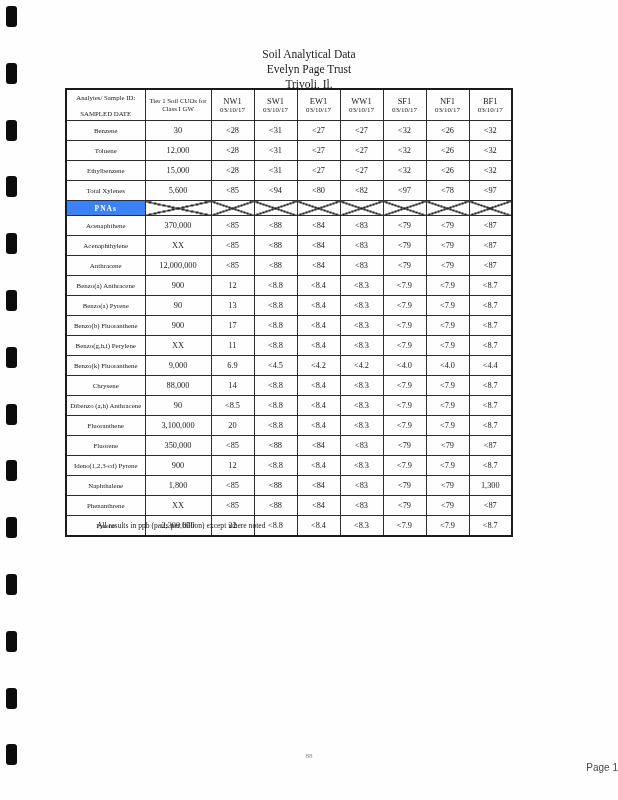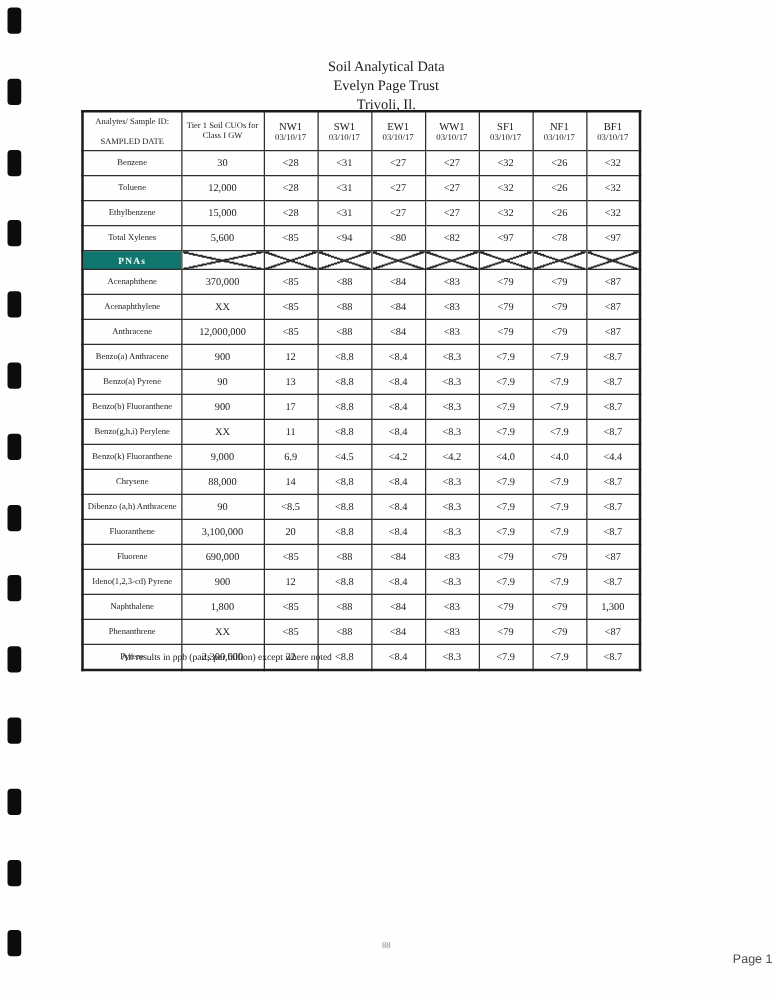--- a/index.html
+++ b/index.html
@@ -58,21 +58,21 @@
   }
   th.h-analytes .bottom { margin-top: 9px; }
   th.h-objective { font-size: 6.8px; font-weight: normal; line-height: 8.5px; }
   th.h-sample { font-weight: normal; margin-top: 20px; }
   th.h-sample .s-name { font-size: 8.5px; }
   th.h-sample .s-date { font-size: 7px; text-align: center; }
   td.analyte { font-size: 6.9px; height: 17px; line-height: 8px; }
   td.val { font-size: 8.3px; }
   tr.pnas-row td { height: 12px; }
   td.pnas-label {
-    background: #0f766e;
+    background: #3b82f6;
     color: #ffffff;
     font-size: 7.5px;
     font-weight: bold;
     letter-spacing: 1px;
   }
   td.crossed {
     background-image:
       linear-gradient(to top right, transparent calc(50% - 0.8px), #222 calc(50% - 0.8px), #222 calc(50% + 0.8px), transparent calc(50% + 0.8px)),
       linear-gradient(to bottom right, transparent calc(50% - 0.8px), #222 calc(50% - 0.8px), #222 calc(50% + 0.8px), transparent calc(50% + 0.8px));
   }
@@ -355,21 +355,21 @@
           <td class="val">20</td>
           <td class="val">&lt;8.8</td>
           <td class="val">&lt;8.4</td>
           <td class="val">&lt;8.3</td>
           <td class="val">&lt;7.9</td>
           <td class="val">&lt;7.9</td>
           <td class="val">&lt;8.7</td>
         </tr>
         <tr>
           <td class="analyte">Fluorene</td>
-          <td class="val">690,000</td>
+          <td class="val">350,000</td>
           <td class="val">&lt;85</td>
           <td class="val">&lt;88</td>
           <td class="val">&lt;84</td>
           <td class="val">&lt;83</td>
           <td class="val">&lt;79</td>
           <td class="val">&lt;79</td>
           <td class="val">&lt;87</td>
         </tr>
         <tr>
           <td class="analyte">Ideno(1,2,3-cd) Pyrene</td>

